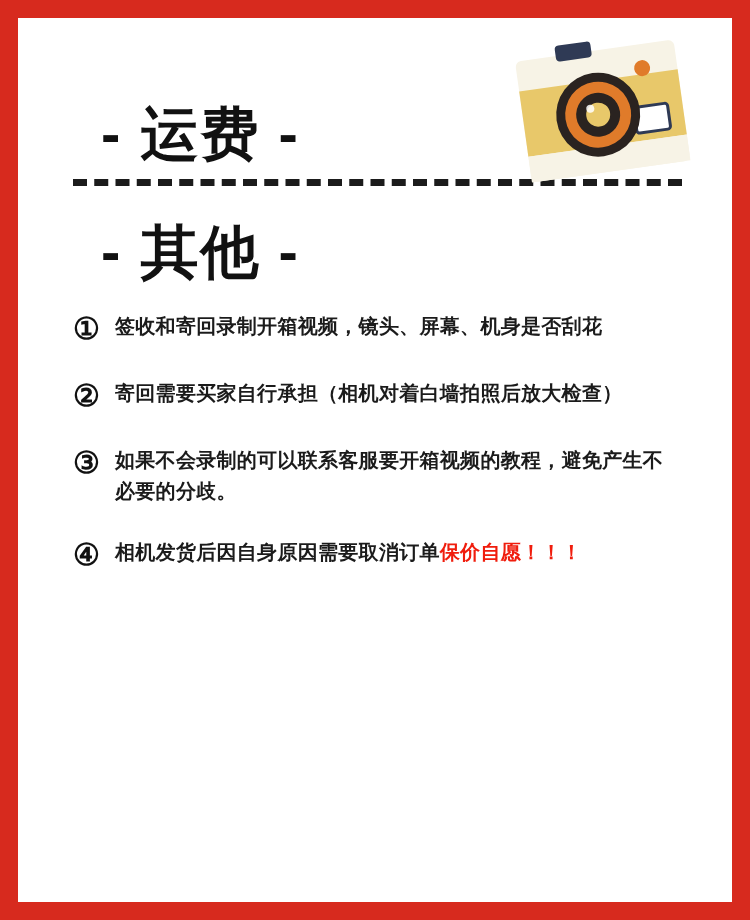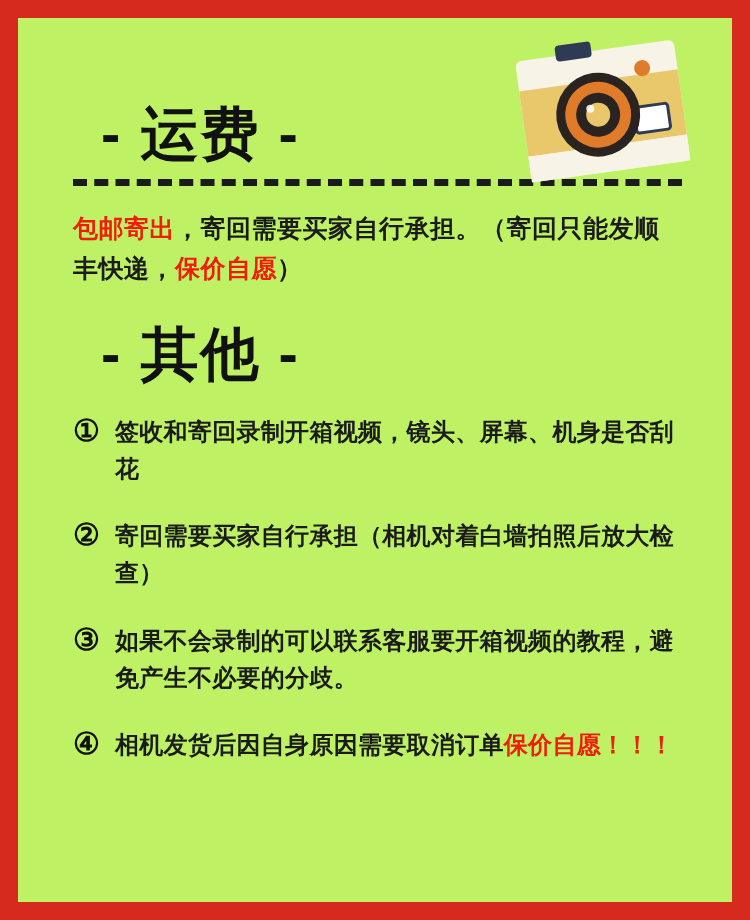--- a/index.html
+++ b/index.html
@@ -18,21 +18,21 @@
     width: 750px;
     height: 920px;
     box-sizing: border-box;
     padding: 18px;
     background: #d72a1e;
   }
   .card {
     position: relative;
     width: 100%;
     height: 100%;
-    background: #bef264;
+    background: #ffffff;
     box-sizing: border-box;
     padding: 40px 50px 30px 55px;
     overflow: hidden;
   }
 
   
   .camera-wrap {
     position: absolute;
     right: 24px;
     top: 10px;
@@ -92,21 +92,21 @@
     flex: 0 0 auto;
     width: 42px;
     font-size: 30px;
     font-weight: bold;
     color: #111111;
     line-height: 1.3;
     text-align: left;
   }
   .item-text {
     flex: 1 1 auto;
-    font-size: 24px;
+    font-size: 20px;
     font-weight: bold;
     color: #1b1b1b;
     line-height: 1.55;
     letter-spacing: 0.3px;
     padding-top: 2px;
   }
 </style>
 </head>
 <body>
 
@@ -128,23 +128,20 @@
           <circle cx="93" cy="79" r="4" fill="#ffffff" opacity="0.85"></circle>
           <circle cx="150" cy="46" r="8" fill="#e07b2a"></circle>
         </g>
       </svg>
     </div>
 
     <h1 class="section-title title-shipping">- 运费 -</h1>
 
     <div class="dash-rule"></div>
 
-    <p class="para">
-      <span class="hl">包邮寄出</span><span>，寄回需要买家自行承担。（寄回只能发顺丰快递，</span><span class="hl">保价自愿</span><span>）</span>
-    </p>
 
     <h1 class="section-title title-other">- 其他 -</h1>
 
     <ul class="items">
       <li class="item">
         <span class="num">①</span>
         <span class="item-text">签收和寄回录制开箱视频，镜头、屏幕、机身是否刮花</span>
       </li>
       <li class="item">
         <span class="num">②</span>

